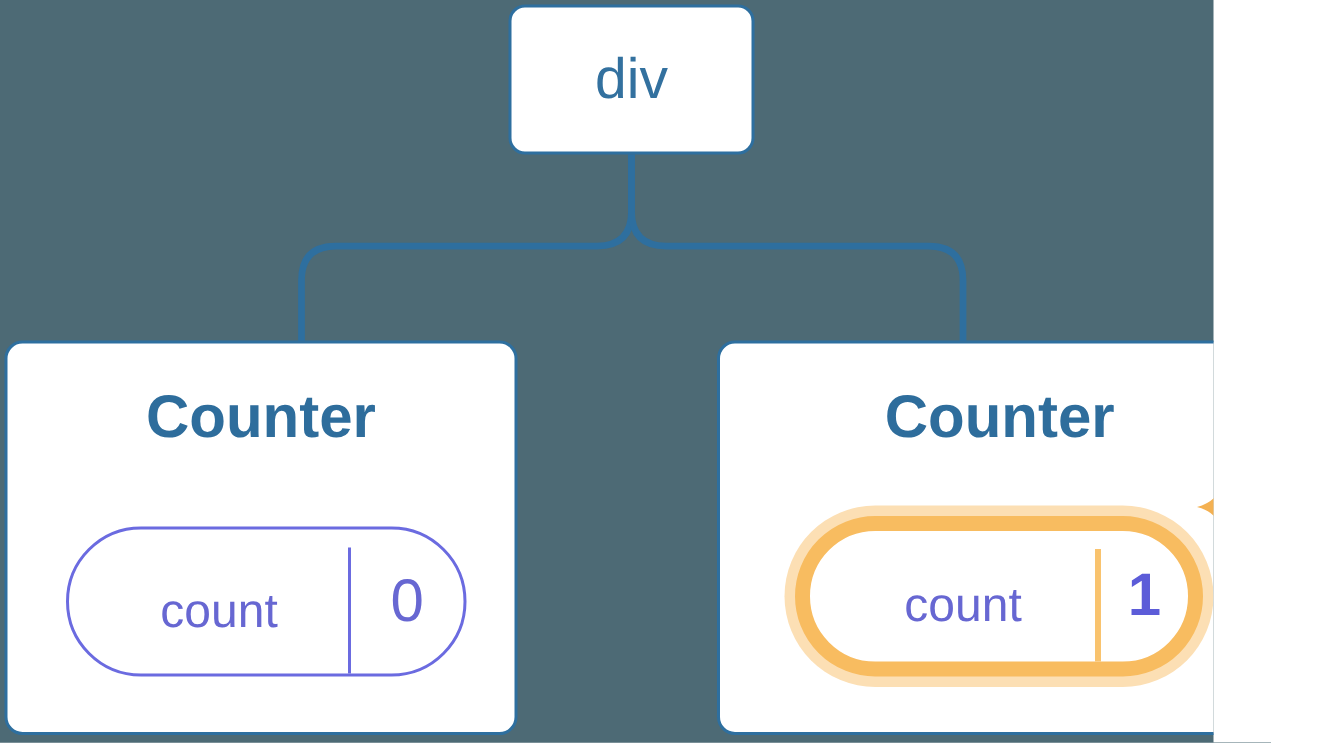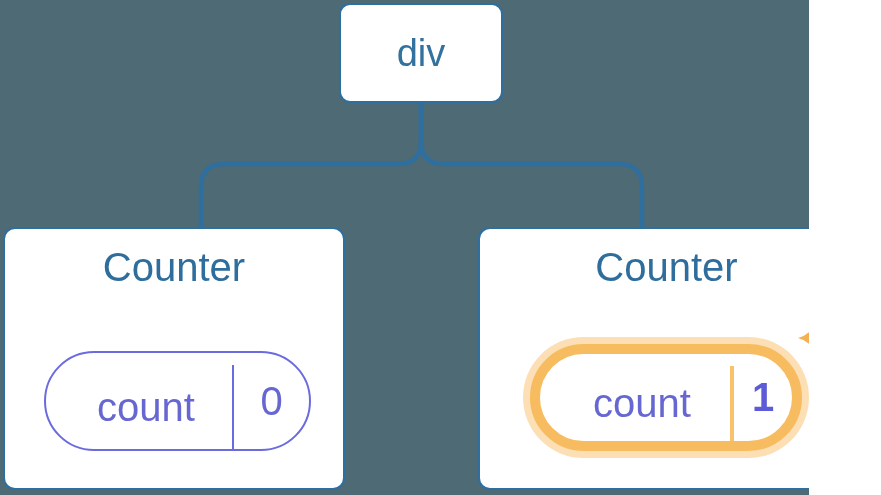--- a/index.html
+++ b/index.html
@@ -32,34 +32,34 @@
     position: absolute;
     top: 227px; height: 263px;
     box-sizing: border-box;
     background: #ffffff;
     border: 2.5px solid #2e6f9f;
     border-radius: 12px;
   }
   .card-left  { left: 3px;   width: 342px; }
   .card-right { left: 478px; width: 377px; }
   .card-title {
-    margin-top: 16px;
+    margin-top: 27px;
     text-align: center;
-    font-size: 40px; font-weight: 400; color: #2e6d9c;
+    font-size: 40px; font-weight: 700; color: #2e6d9c;
   }
   .pill {
     position: absolute;
     box-sizing: border-box;
     display: flex; align-items: stretch;
     background: #ffffff;
   }
   .pill-key {
     display: flex; align-items: center; justify-content: center;
     padding-left: 14px;
-    font-size: 40px; color: #6767d2; margin-top: 12px;
+    font-size: 32px; color: #6767d2; margin-top: 12px;
   }
   .pill-value {
     flex: 1;
     display: flex; align-items: center; justify-content: center;
     font-size: 40px; color: #6767d2;
   }
   .pill-plain {
     left: 39px; top: 122px;
     width: 267px; height: 100px;
     border: 2px solid #6b6be0;

